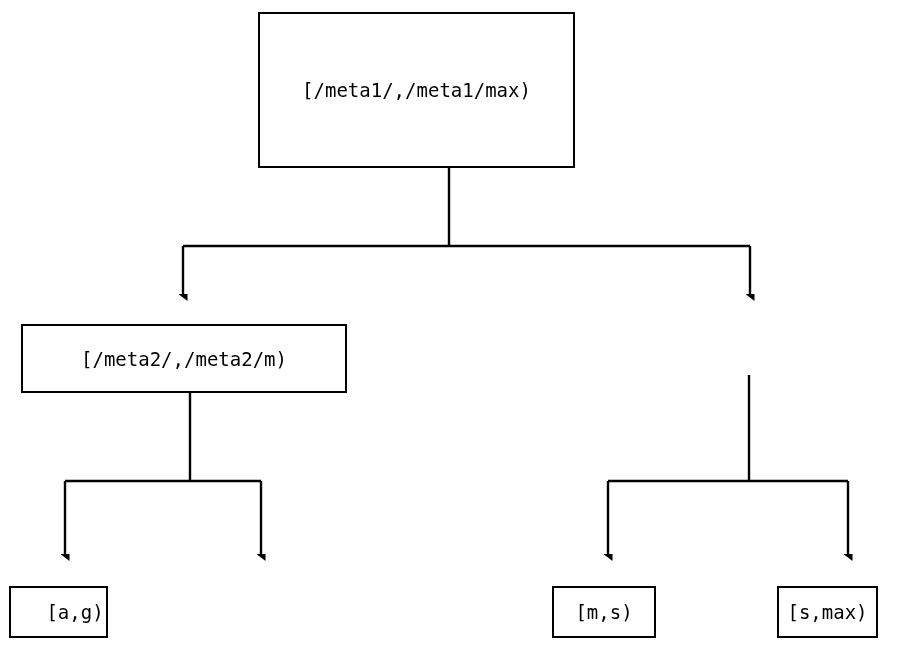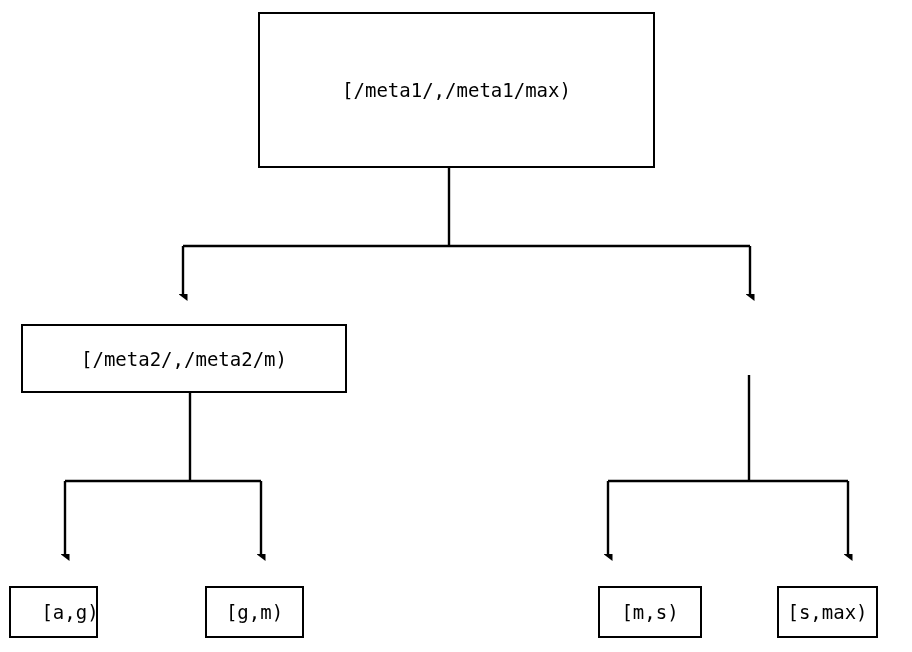--- a/index.html
+++ b/index.html
@@ -40,21 +40,21 @@
     font-family: "DejaVu Sans Mono", "Liberation Mono", monospace;
     color: #000000;
     white-space: pre;
     letter-spacing: 0px;
   }
 
   
   #node-root {
     left: 258px;
     top: 12px;
-    width: 397px;
+    width: 317px;
     height: 156px;
   }
   #node-root .node-label { font-size: 19px; }
 
   
   #node-left-branch {
     left: 21px;
     top: 324px;
     width: 326px;
     height: 69px;
@@ -65,36 +65,35 @@
     width: 323px;
     height: 51px;
   }
   #node-left-branch .node-label,
   #node-right-branch .node-label { font-size: 19px; }
 
   
   #node-leaf-ag {
     left: 9px;
     top: 586px;
-    width: 89px;
+    width: 99px;
     height: 52px;
     padding-left: 33px;
   }
   #node-leaf-gm {
     left: 205px;
     top: 586px;
     width: 99px;
     height: 52px;
   }
   #node-leaf-ms {
     left: 552px;
     top: 586px;
     width: 104px;
     height: 52px;
-    margin-left: 46px;
   }
   #node-leaf-smax {
     left: 777px;
     top: 586px;
     width: 101px;
     height: 52px;
   }
   .leaf .node-label { font-size: 19px; }
 </style>
 </head>
@@ -137,23 +136,20 @@
 
   <div class="node" id="node-left-branch">
     <span class="node-label">[/meta2/,/meta2/m)</span>
   </div>
 
 
   <div class="node leaf" id="node-leaf-ag">
     <span class="node-label">[a,g)</span>
   </div>
 
-  <div class="node leaf" id="node-leaf-gm">
-    <span class="node-label">[g,m)</span>
-  </div>
 
   <div class="node leaf" id="node-leaf-ms">
     <span class="node-label">[m,s)</span>
   </div>
 
   <div class="node leaf" id="node-leaf-smax">
     <span class="node-label">[s,max)</span>
   </div>
 
 </div>

